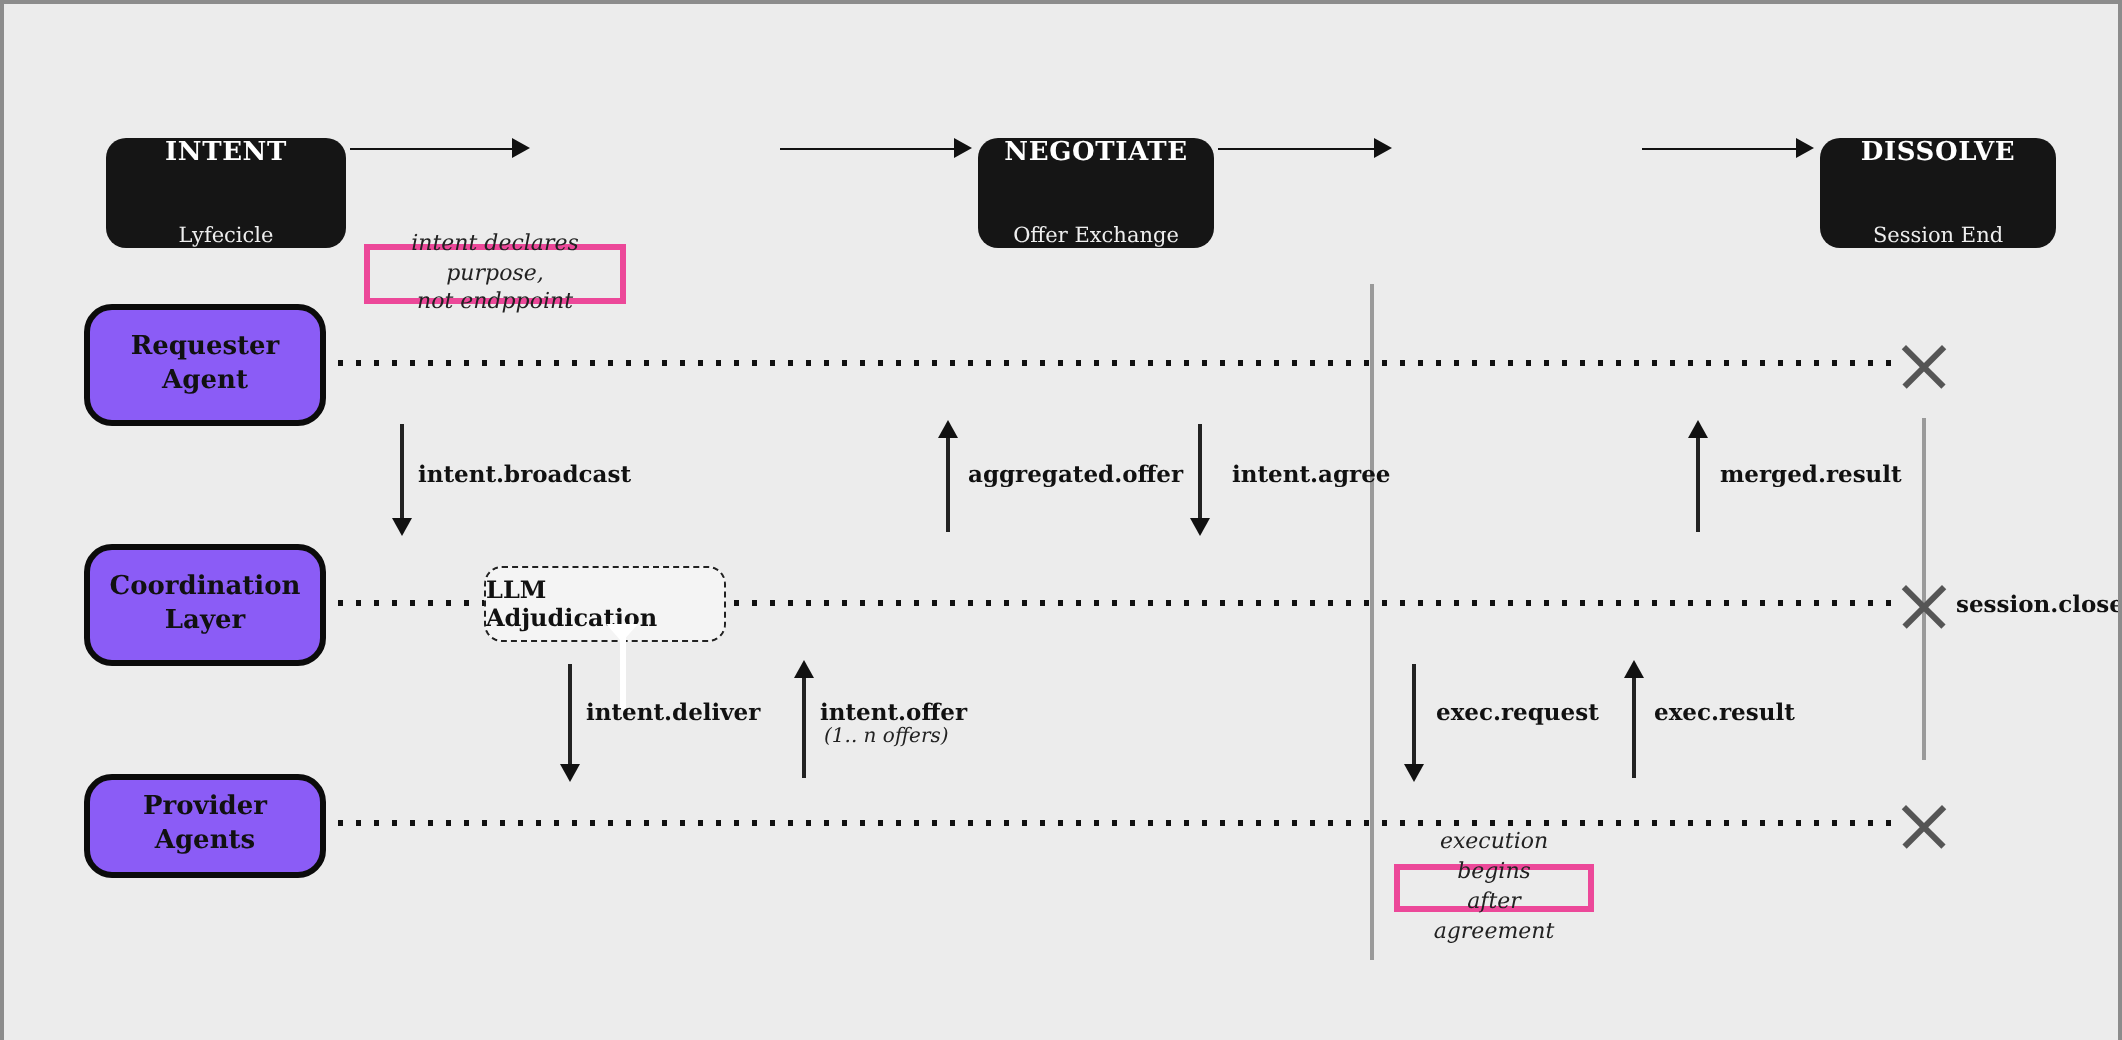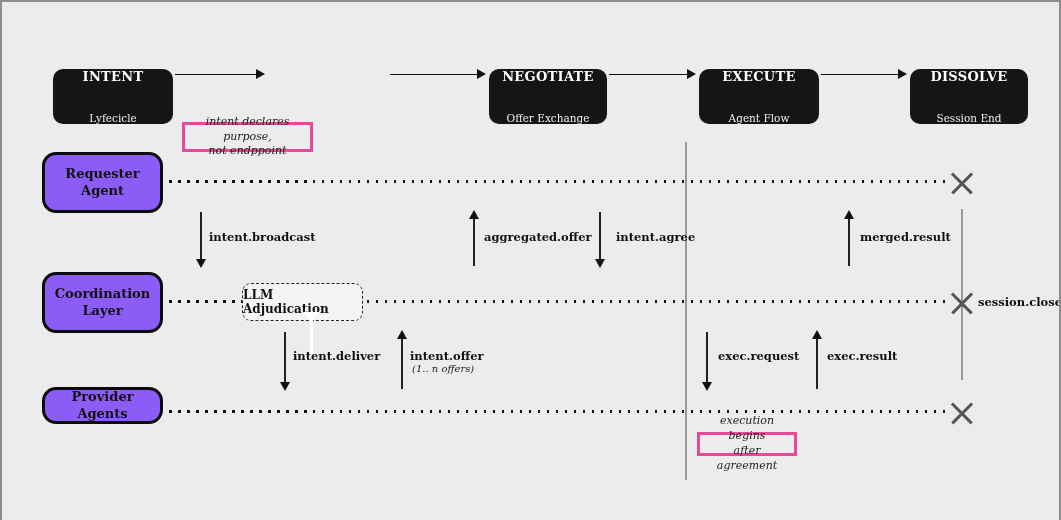--- a/index.html
+++ b/index.html
@@ -98,40 +98,36 @@
     <span class="pname">INTENT</span>
     <span class="psub">Lyfecicle</span>
   </div>
   <div class="harrow" style="left:173px;width:88px;"></div>
   <div class="harrow" style="left:388px;width:94px;"></div>
   <div class="phase" style="left:487px;width:118px;">
     <span class="pname">NEGOTIATE</span>
     <span class="psub">Offer Exchange</span>
   </div>
   <div class="harrow" style="left:607px;width:85px;"></div>
-  <div class="phase" style="left:697px;width:120px;">
-    <span class="pname">EXECUTE</span>
-    <span class="psub">Agent Flow</span>
-  </div>
   <div class="harrow" style="left:819px;width:84px;"></div>
   <div class="phase" style="left:908px;width:118px;">
     <span class="pname">DISSOLVE</span>
     <span class="psub">Session End</span>
   </div>
 
   <div class="lifeline" style="left:167px;top:178px;width:778px;"></div>
   <div class="lifeline" style="left:167px;top:298px;width:778px;"></div>
   <div class="lifeline" style="left:167px;top:408px;width:778px;"></div>
 
   <div class="vline" style="left:683px;top:140px;height:338px;"></div>
   <div class="vline" style="left:959px;top:207px;height:171px;"></div>
 
   <div class="lane" style="top:150px;height:61px;">Requester Agent</div>
   <div class="lane" style="top:270px;height:61px;">Coordination Layer</div>
-  <div class="lane" style="top:385px;height:37px;">Provider Agents</div>
+  <div class="lane" style="top:385px;height:52px;">Provider Agents</div>
 
   <div class="note" style="left:180px;top:120px;width:131px;height:30px;">
     <span>intent declares purpose,</span>
     <span>not endppoint</span>
   </div>
 
   <div class="note" style="left:695px;top:430px;width:100px;height:24px;">
     <span>execution begins</span>
     <span>after agreement</span>
   </div>

